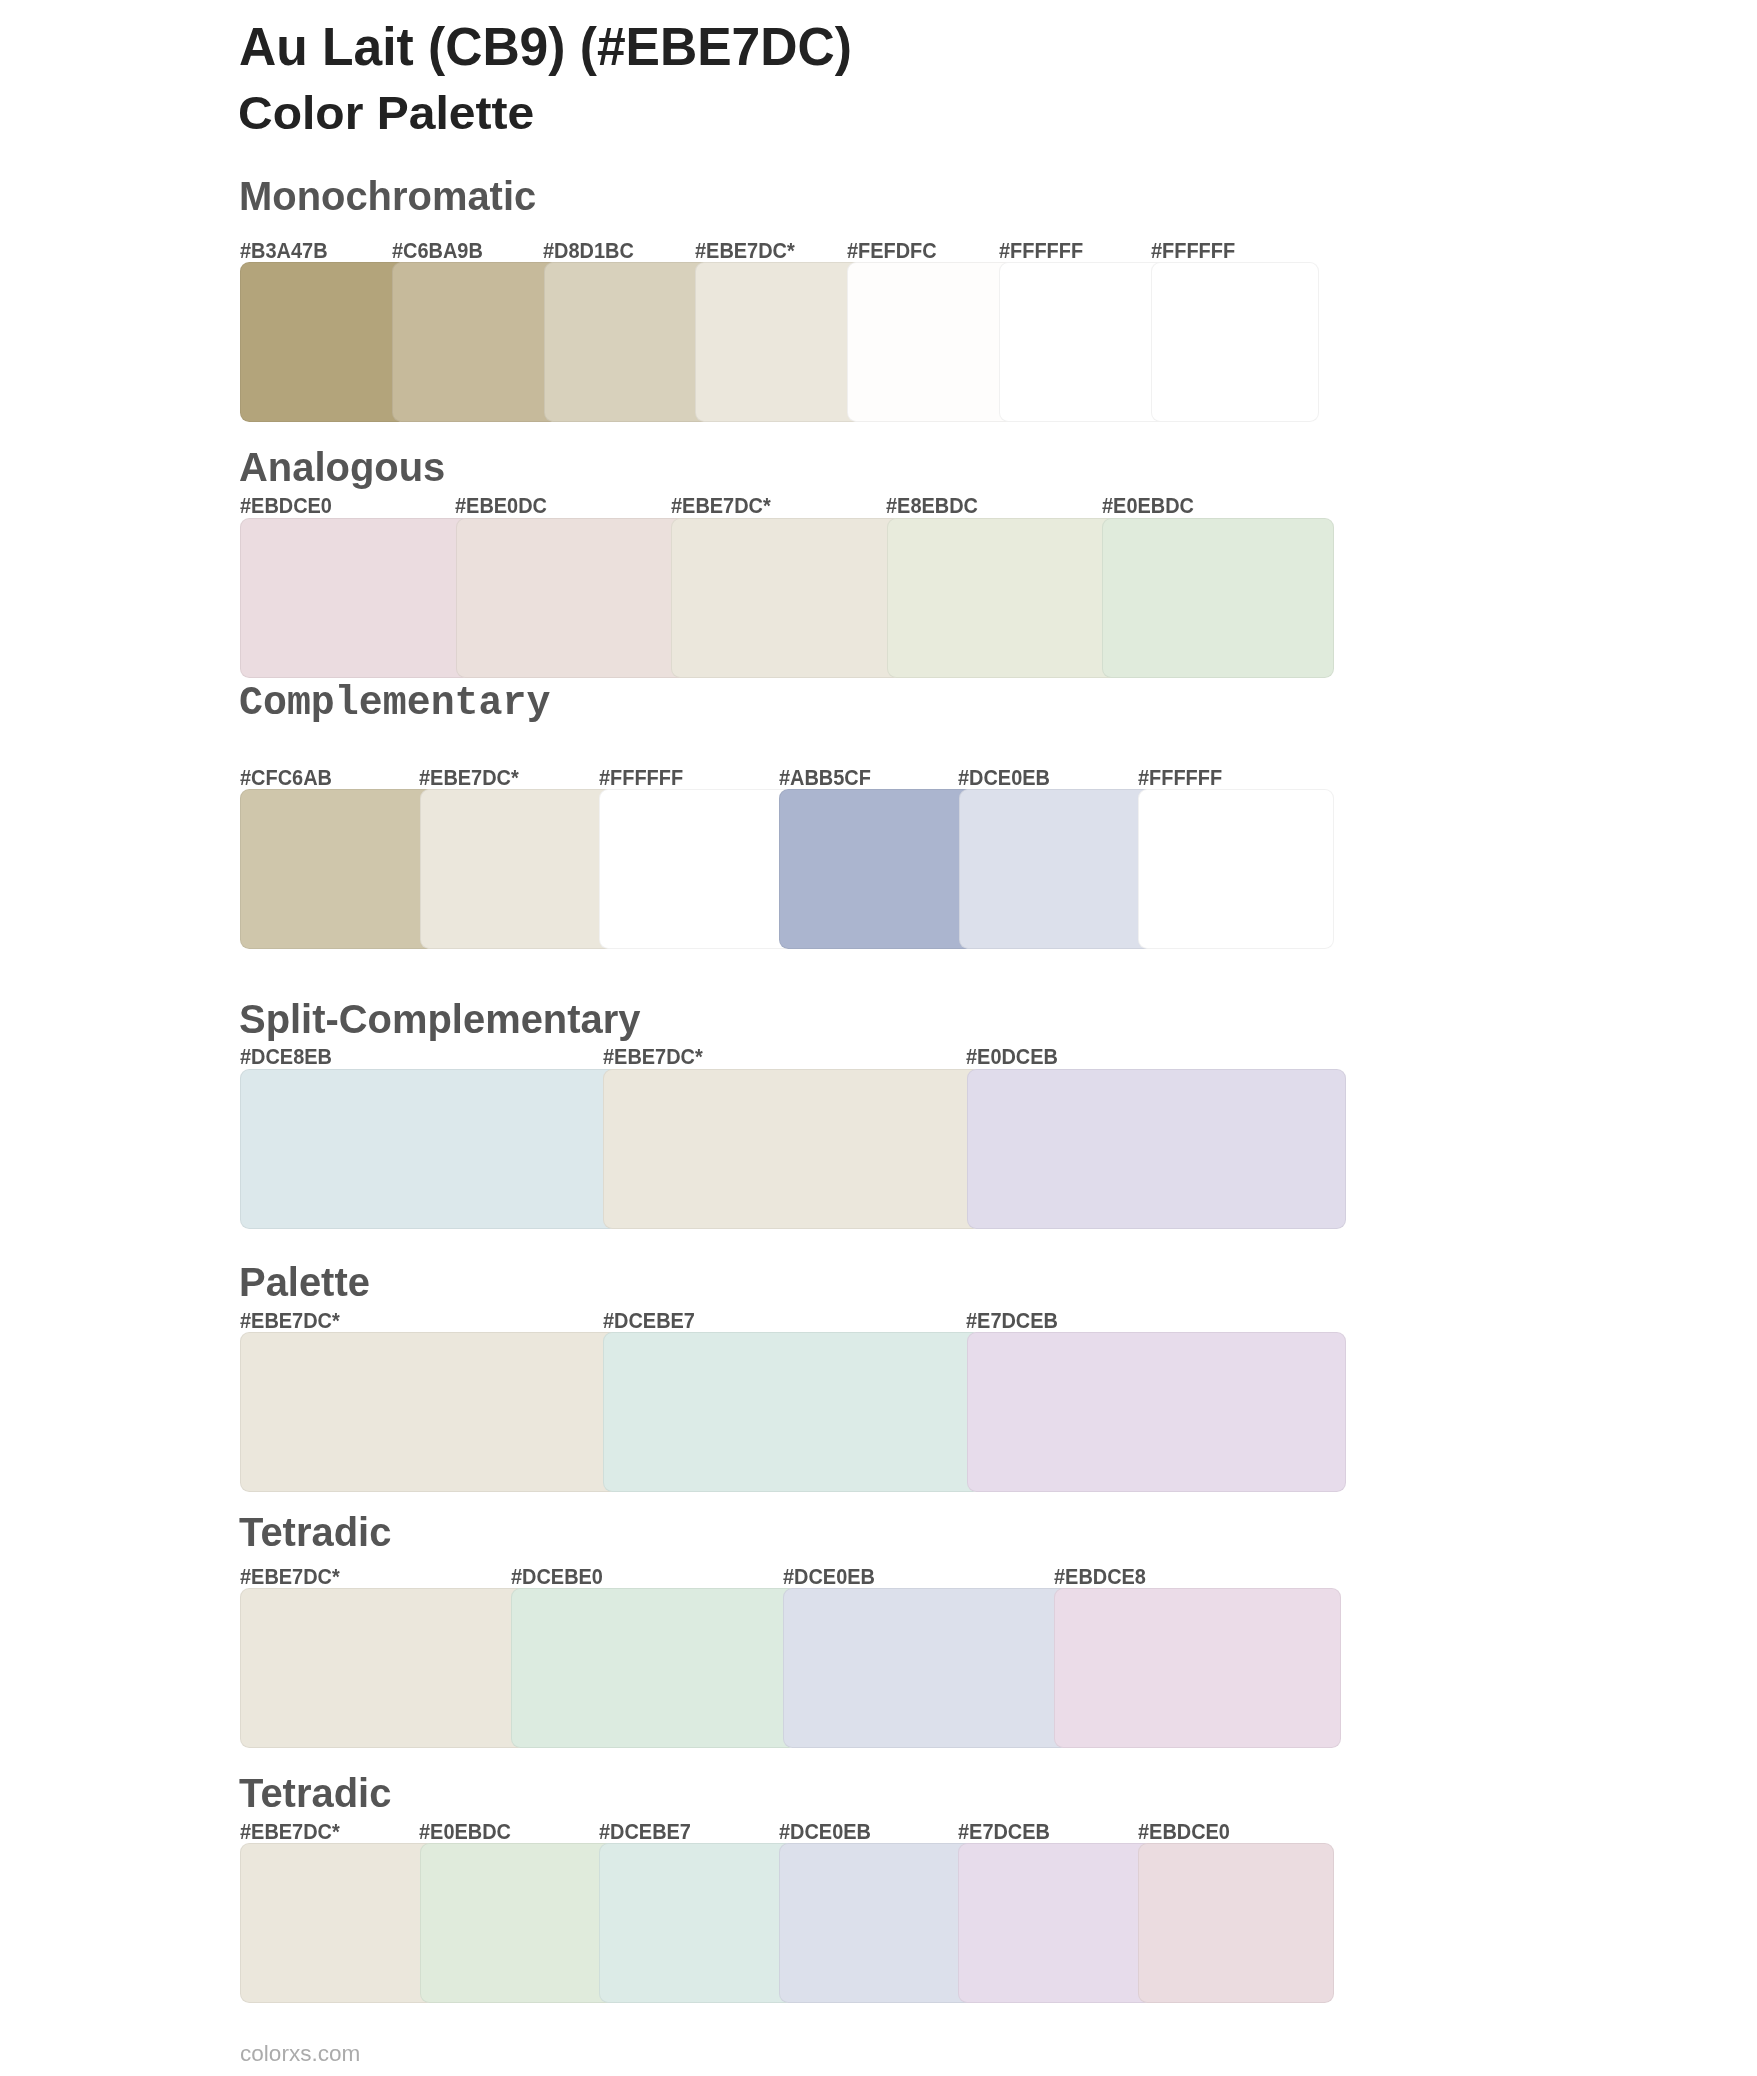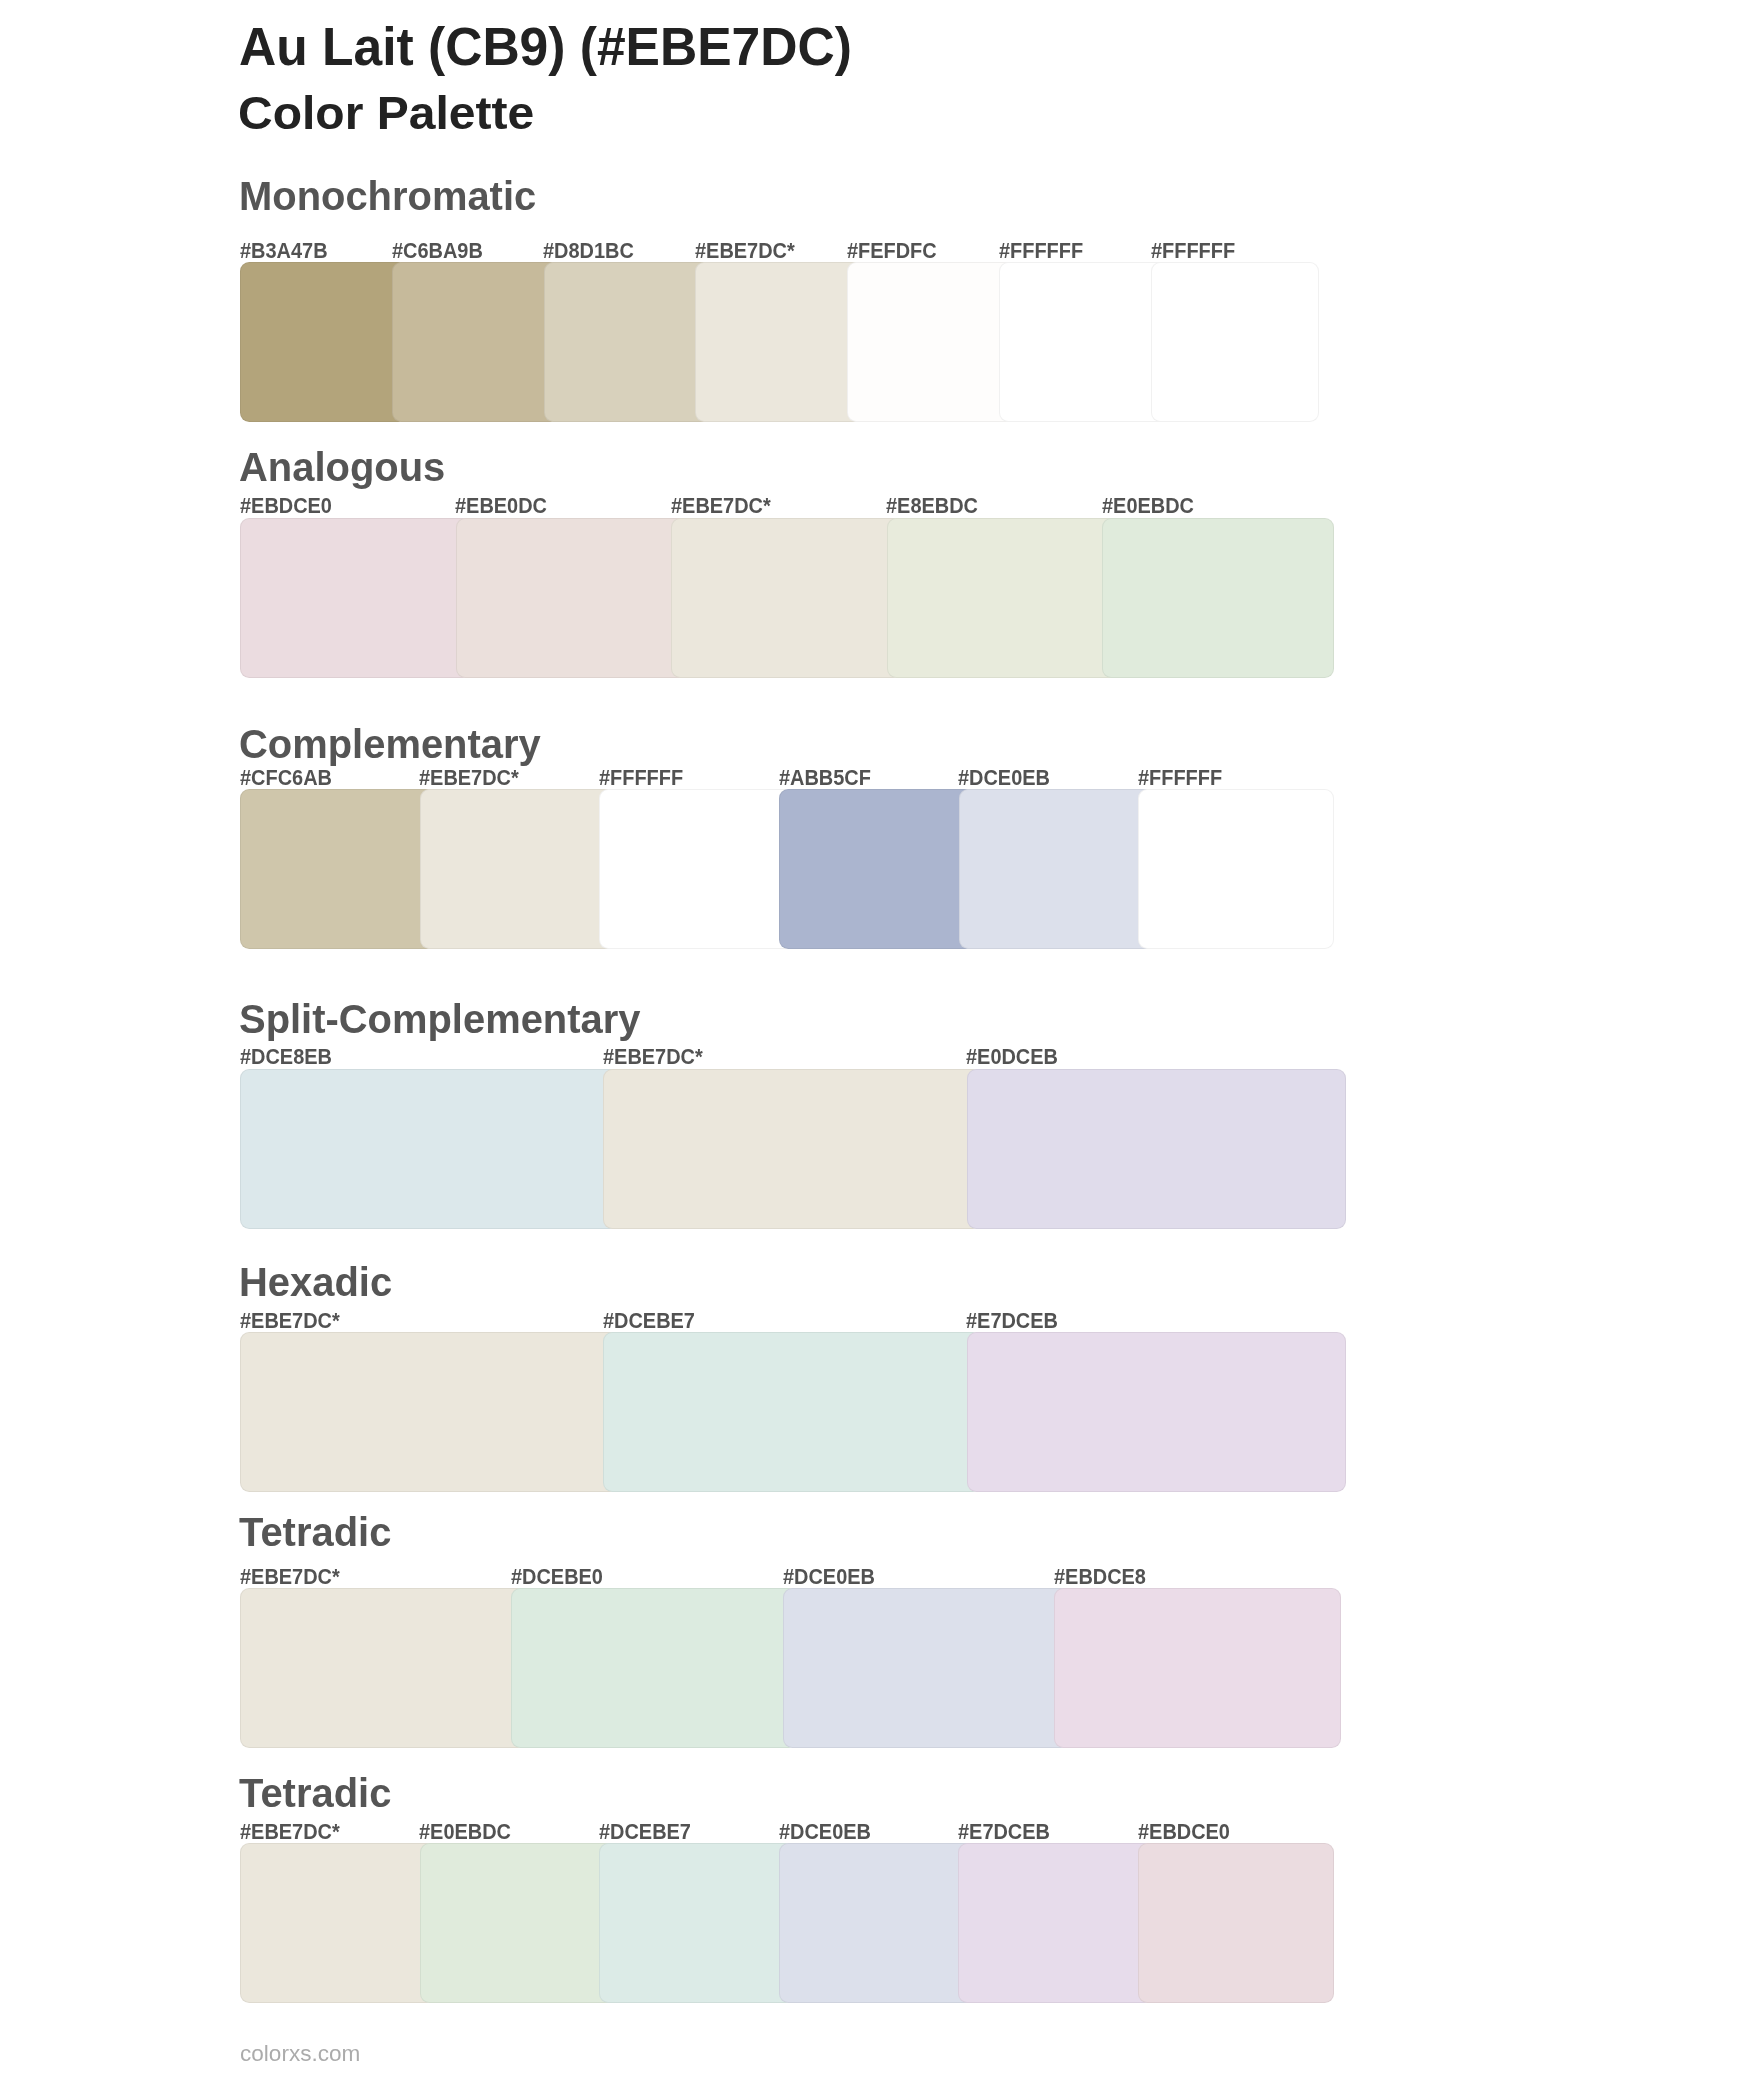--- a/index.html
+++ b/index.html
@@ -108,21 +108,21 @@
         <div class="swatch-cell">
       <div class="swatch-label" style="left: 646px; top: 495px;">#E8EBDC</div>
       <div class="swatch" style="left: 647px; top: 518px; width: 232px; background: rgb(232, 235, 220);"></div>
     </div>
         <div class="swatch-cell">
       <div class="swatch-label" style="left: 862px; top: 495px;">#E0EBDC</div>
       <div class="swatch" style="left: 862px; top: 518px; width: 232px; background: rgb(224, 235, 220);"></div>
     </div>
       </div>
       <div class="section">
-      <div class="section-title" style="top: 724px;">Complementary</div>
+      <div class="section-title" style="top: 684px; font-family: Liberation Mono, monospace;">Complementary</div>
     <div class="swatch-cell">
       <div class="swatch-label" style="left: -0.2px; top: 767px;">#CFC6AB</div>
       <div class="swatch" style="left: 0px; top: 789px; width: 196px; background: rgb(207, 198, 171);"></div>
     </div>
         <div class="swatch-cell">
       <div class="swatch-label" style="left: 179px; top: 767px;">#EBE7DC*</div>
       <div class="swatch" style="left: 180px; top: 789px; width: 196px; background: rgb(235, 231, 220);"></div>
     </div>
         <div class="swatch-cell">
       <div class="swatch-label" style="left: 359px; top: 767px;">#FFFFFF</div>
@@ -150,21 +150,21 @@
         <div class="swatch-cell">
       <div class="swatch-label" style="left: 363px; top: 1046px;">#EBE7DC*</div>
       <div class="swatch" style="left: 363px; top: 1069px; width: 379px; background: rgb(235, 231, 220);"></div>
     </div>
         <div class="swatch-cell">
       <div class="swatch-label" style="left: 726px; top: 1046px;">#E0DCEB</div>
       <div class="swatch" style="left: 727px; top: 1069px; width: 379px; background: rgb(224, 220, 235);"></div>
     </div>
       </div>
       <div class="section">
-      <div class="section-title" style="top: 1262px;">Hexadic</div>
+      <div class="section-title" style="top: 1262px;">Palette</div>
     <div class="swatch-cell">
       <div class="swatch-label" style="left: -0.2px; top: 1310px;">#EBE7DC*</div>
       <div class="swatch" style="left: 0px; top: 1332px; width: 379px; background: rgb(235, 231, 220);"></div>
     </div>
         <div class="swatch-cell">
       <div class="swatch-label" style="left: 363px; top: 1310px;">#DCEBE7</div>
       <div class="swatch" style="left: 363px; top: 1332px; width: 379px; background: rgb(220, 235, 231);"></div>
     </div>
         <div class="swatch-cell">
       <div class="swatch-label" style="left: 726px; top: 1310px;">#E7DCEB</div>

